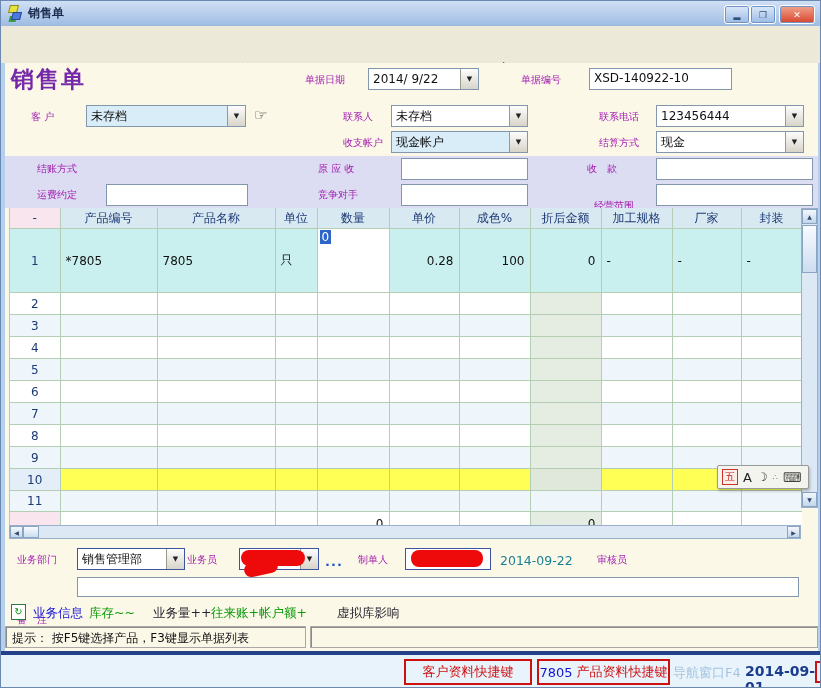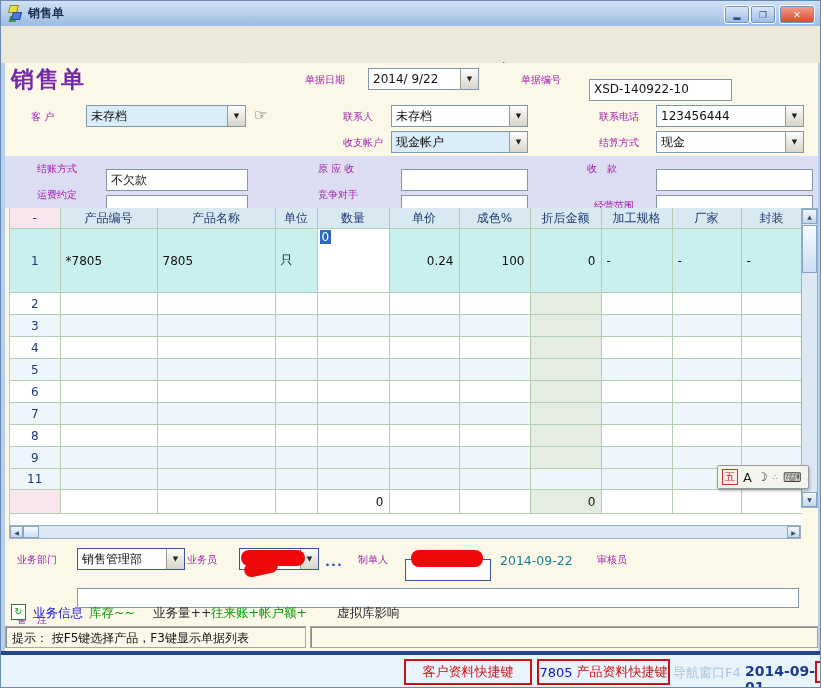--- a/index.html
+++ b/index.html
@@ -38,21 +38,21 @@
   .ic-return::after{content:"";position:absolute;left:1px;top:1px;width:5px;height:5px;border-radius:50%;background:#404040;box-shadow:1px 6px 0 -1px #404040;}
   
   .formtop{position:absolute;left:0;top:62px;width:821px;height:93px;background:#fcf8e8;}
   .lavband{position:absolute;left:4px;top:155px;width:813px;height:52px;background:#dcdcf2;}
   .pagetitle{position:absolute;left:10px;top:63px;font-size:23px;font-weight:bold;color:#7528a8;letter-spacing:2px;}
   .combo{position:absolute;height:22px;background:#fff;border:1px solid #8296ac;box-sizing:border-box;display:flex;align-items:center;cursor:default;}
   .combo.blue{background:#d9edf8;}
   .combo.navy{border-color:#3c55a0;}
   .combo .cv{flex:1;padding:0 4px;font-size:12px;white-space:nowrap;overflow:hidden;}
   .combo .cbtn{width:17px;align-self:stretch;background:linear-gradient(#fdfdfd,#d8d4ca);border-left:1px solid #9a9a8a;display:flex;align-items:center;justify-content:center;font-size:7px;color:#222;}
-  .tbox{position:absolute;background:#fff;border:1px solid #8296ac;box-sizing:border-box;font-size:12px;padding:2px 4px;white-space:nowrap;overflow:hidden;height:22px;margin-top:11px;}
+  .tbox{position:absolute;background:#fff;border:1px solid #8296ac;box-sizing:border-box;font-size:12px;padding:2px 4px;white-space:nowrap;overflow:hidden;height:22px;}
   .tbox.navy{border-color:#3c55a0;}
   .hand{position:absolute;font-size:15px;color:#333;}
   
   .gridwrap{position:absolute;left:8px;top:207px;width:792px;height:317px;overflow:hidden;background:#fff;border-left:1px solid #b4ceb4;}
   table.grid{border-collapse:collapse;table-layout:fixed;width:792px;font-size:12px;}
   .grid td{border-right:1px solid #b4ceb4;border-bottom:1px solid #b4ceb4;padding:0 5px;overflow:hidden;white-space:nowrap;}
   .grid tr.ghead td{background:#d9e9f2;color:#1c3a76;text-align:center;height:20px;padding:0 2px;}
   .grid tr.ghead td.rn{background:#f9e5ee;}
   .grid td.rn{background:#e3eef8;color:#1c3a76;text-align:center;}
   .grid tr.r1 td{background:#c9efef;height:61px;}
@@ -200,21 +200,20 @@
     <span class="cv">现金帐户</span>
     <span class="cbtn">▼</span>
   </div>
   <span class="lbl" style="left:598px;top:135px;">结算方式</span>
   <div class="combo" style="left:655px;top:130px;width:148px;">
     <span class="cv">现金</span>
     <span class="cbtn">▼</span>
   </div>
 
   <span class="lbl" style="left:36px;top:161px;">结账方式</span>
-  <div class="tbox" style="left:105px;top:157px;width:142px;">不欠款</div>
   <span class="lbl" style="left:317px;top:161px;">原 应 收</span>
   <div class="tbox" style="left:400px;top:157px;width:127px;"></div>
   <span class="lbl" style="left:586px;top:161px;">收　款</span>
   <div class="tbox" style="left:655px;top:157px;width:157px;"></div>
 
   <span class="lbl" style="left:36px;top:187px;">运费约定</span>
   <div class="tbox" style="left:105px;top:183px;width:142px;"></div>
   <span class="lbl" style="left:317px;top:187px;">竞争对手</span>
   <div class="tbox" style="left:400px;top:183px;width:127px;"></div>
   <span class="lbl" style="left:593px;top:198px;">经营范围</span>
@@ -248,21 +247,21 @@
         <td>加工规格</td>
         <td>厂家</td>
         <td>封装</td>
       </tr>
       <tr class="r1">
         <td class="rn">1</td>
         <td>*7805</td>
         <td>7805</td>
         <td>只</td>
         <td class="qtycell"><span class="sel0">0</span></td>
-        <td class="nr">0.24</td>
+        <td class="nr">0.28</td>
         <td class="nr">100</td>
         <td class="nr">0</td>
         <td>-</td>
         <td>-</td>
         <td>-</td>
       </tr>
       <tr class="re od">
         <td class="rn">2</td>
         <td></td>
             <td></td>
@@ -348,20 +347,33 @@
             <td></td>
         <td></td>
             <td></td>
         <td class="am"></td>
             <td></td>
         <td></td>
             <td></td>
       </tr>
       <tr class="re ev">
         <td class="rn">9</td>
+        <td></td>
+            <td></td>
+        <td></td>
+            <td></td>
+        <td></td>
+            <td></td>
+        <td class="am"></td>
+            <td></td>
+        <td></td>
+            <td></td>
+      </tr>
+      <tr class="ry">
+        <td class="rn">10</td>
         <td></td>
             <td></td>
         <td></td>
             <td></td>
         <td></td>
             <td></td>
         <td class="am"></td>
             <td></td>
         <td></td>
             <td></td>

